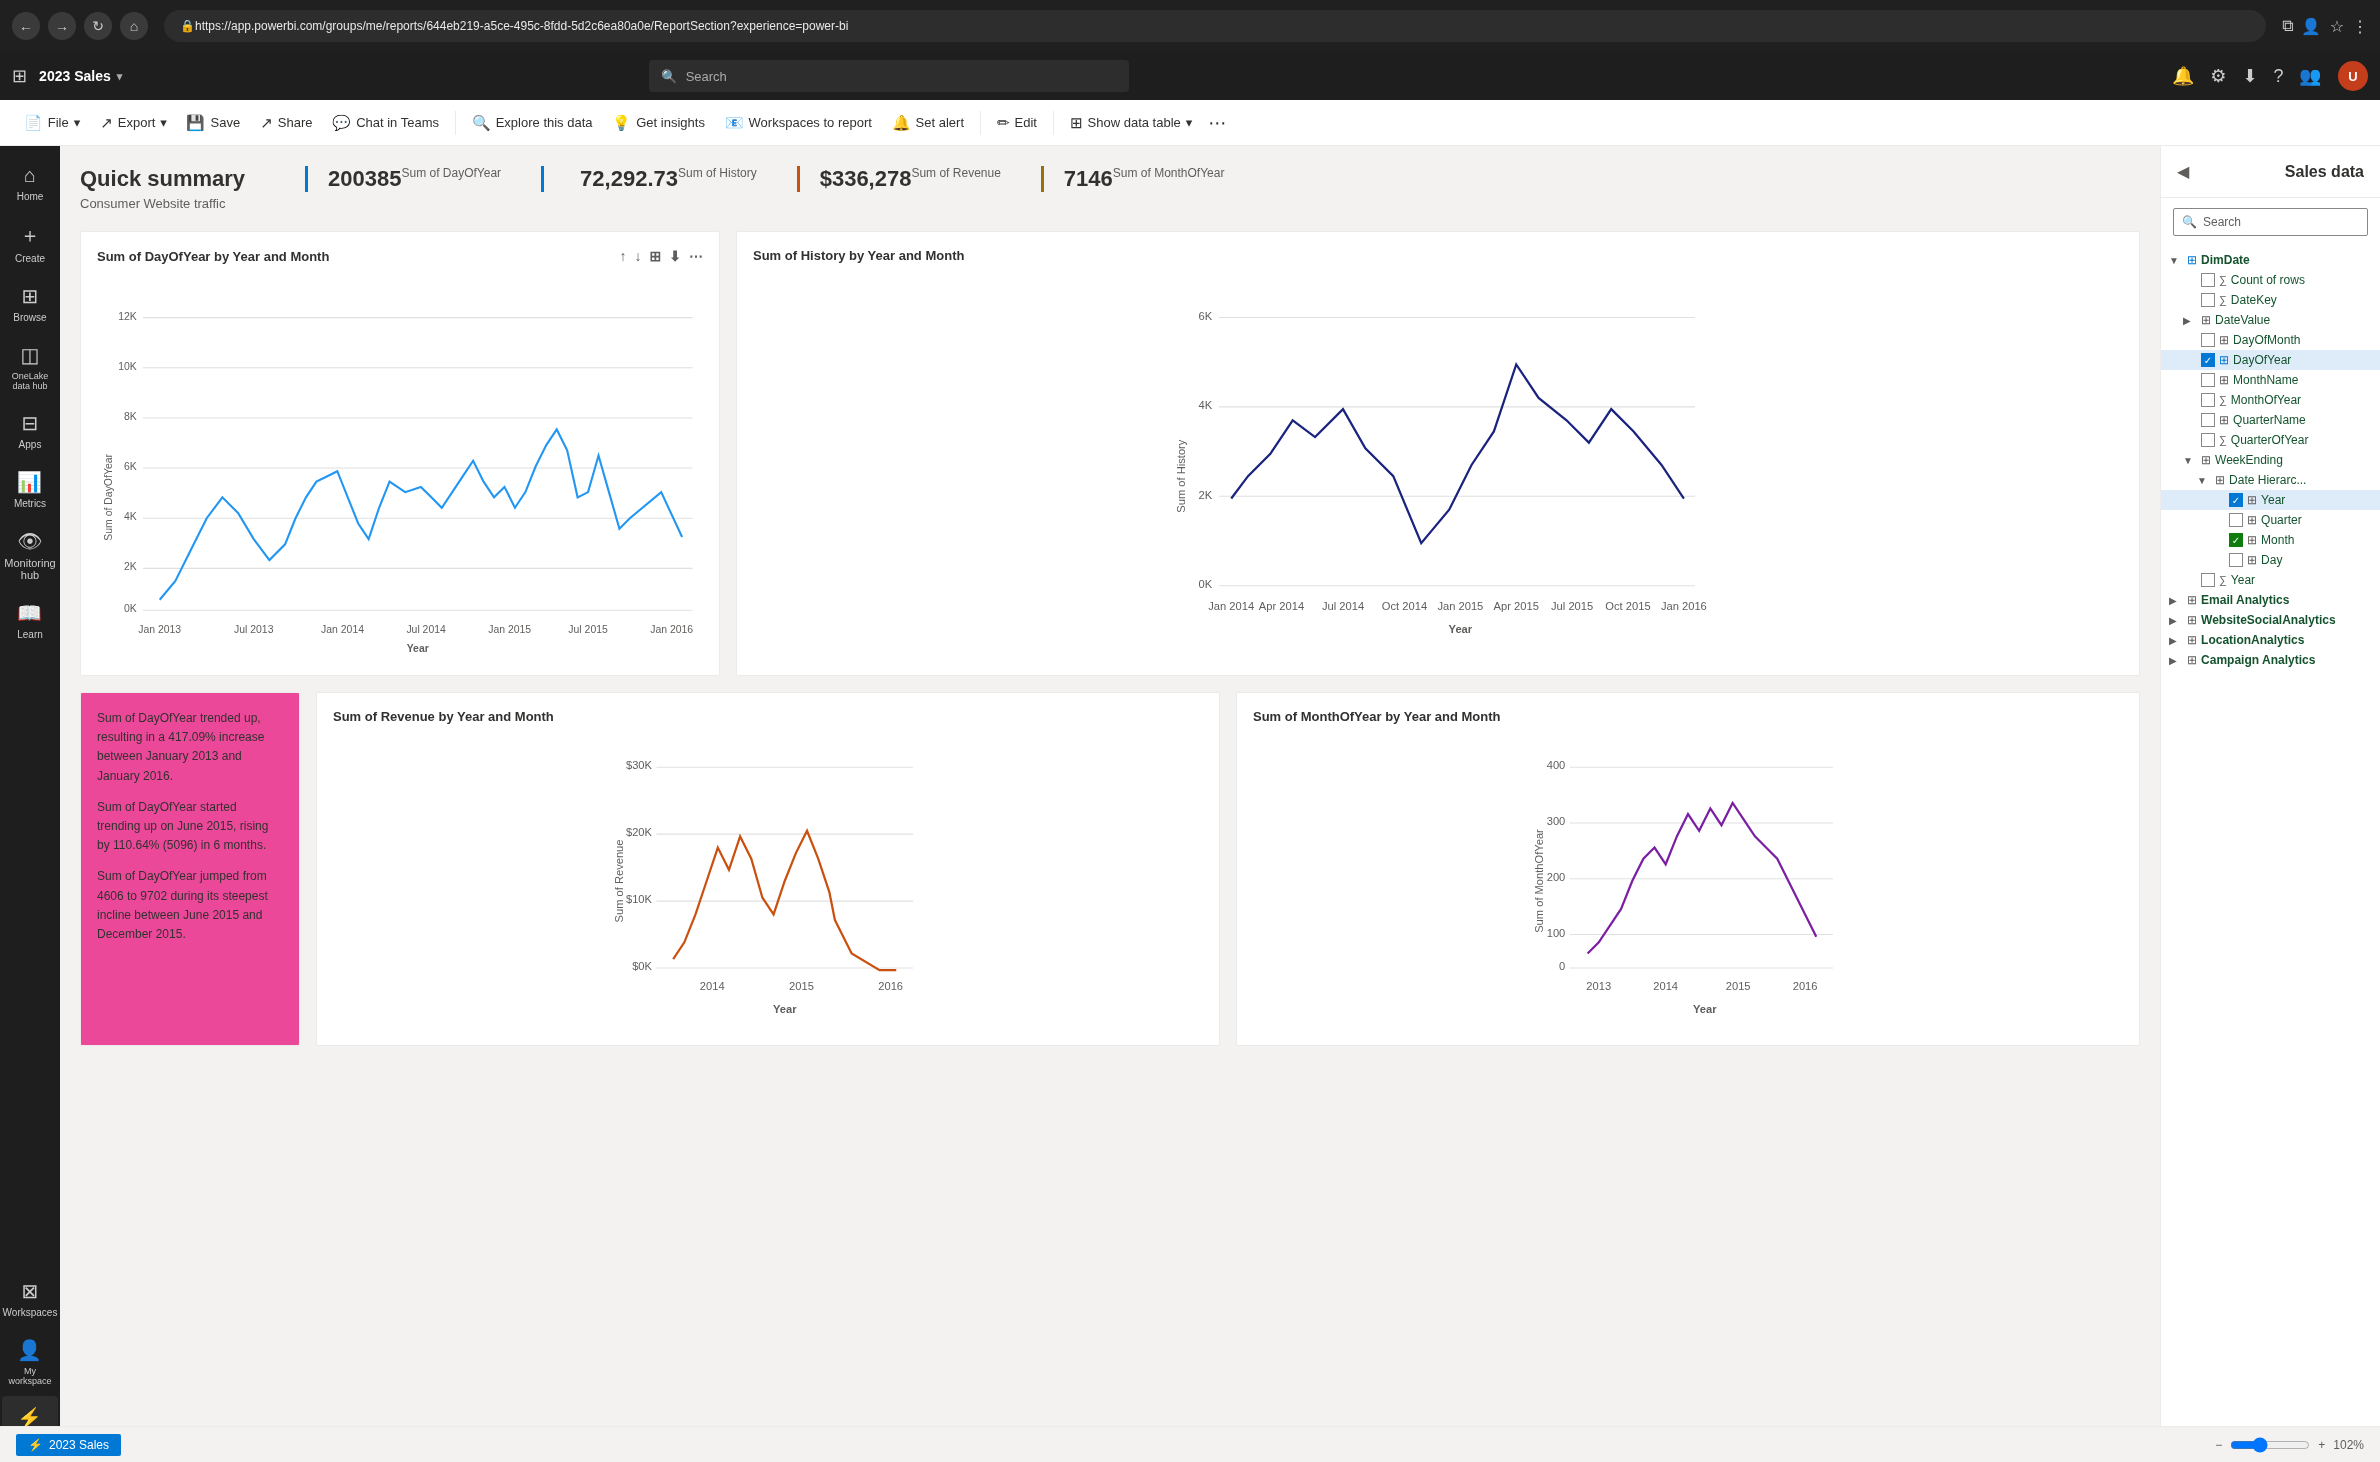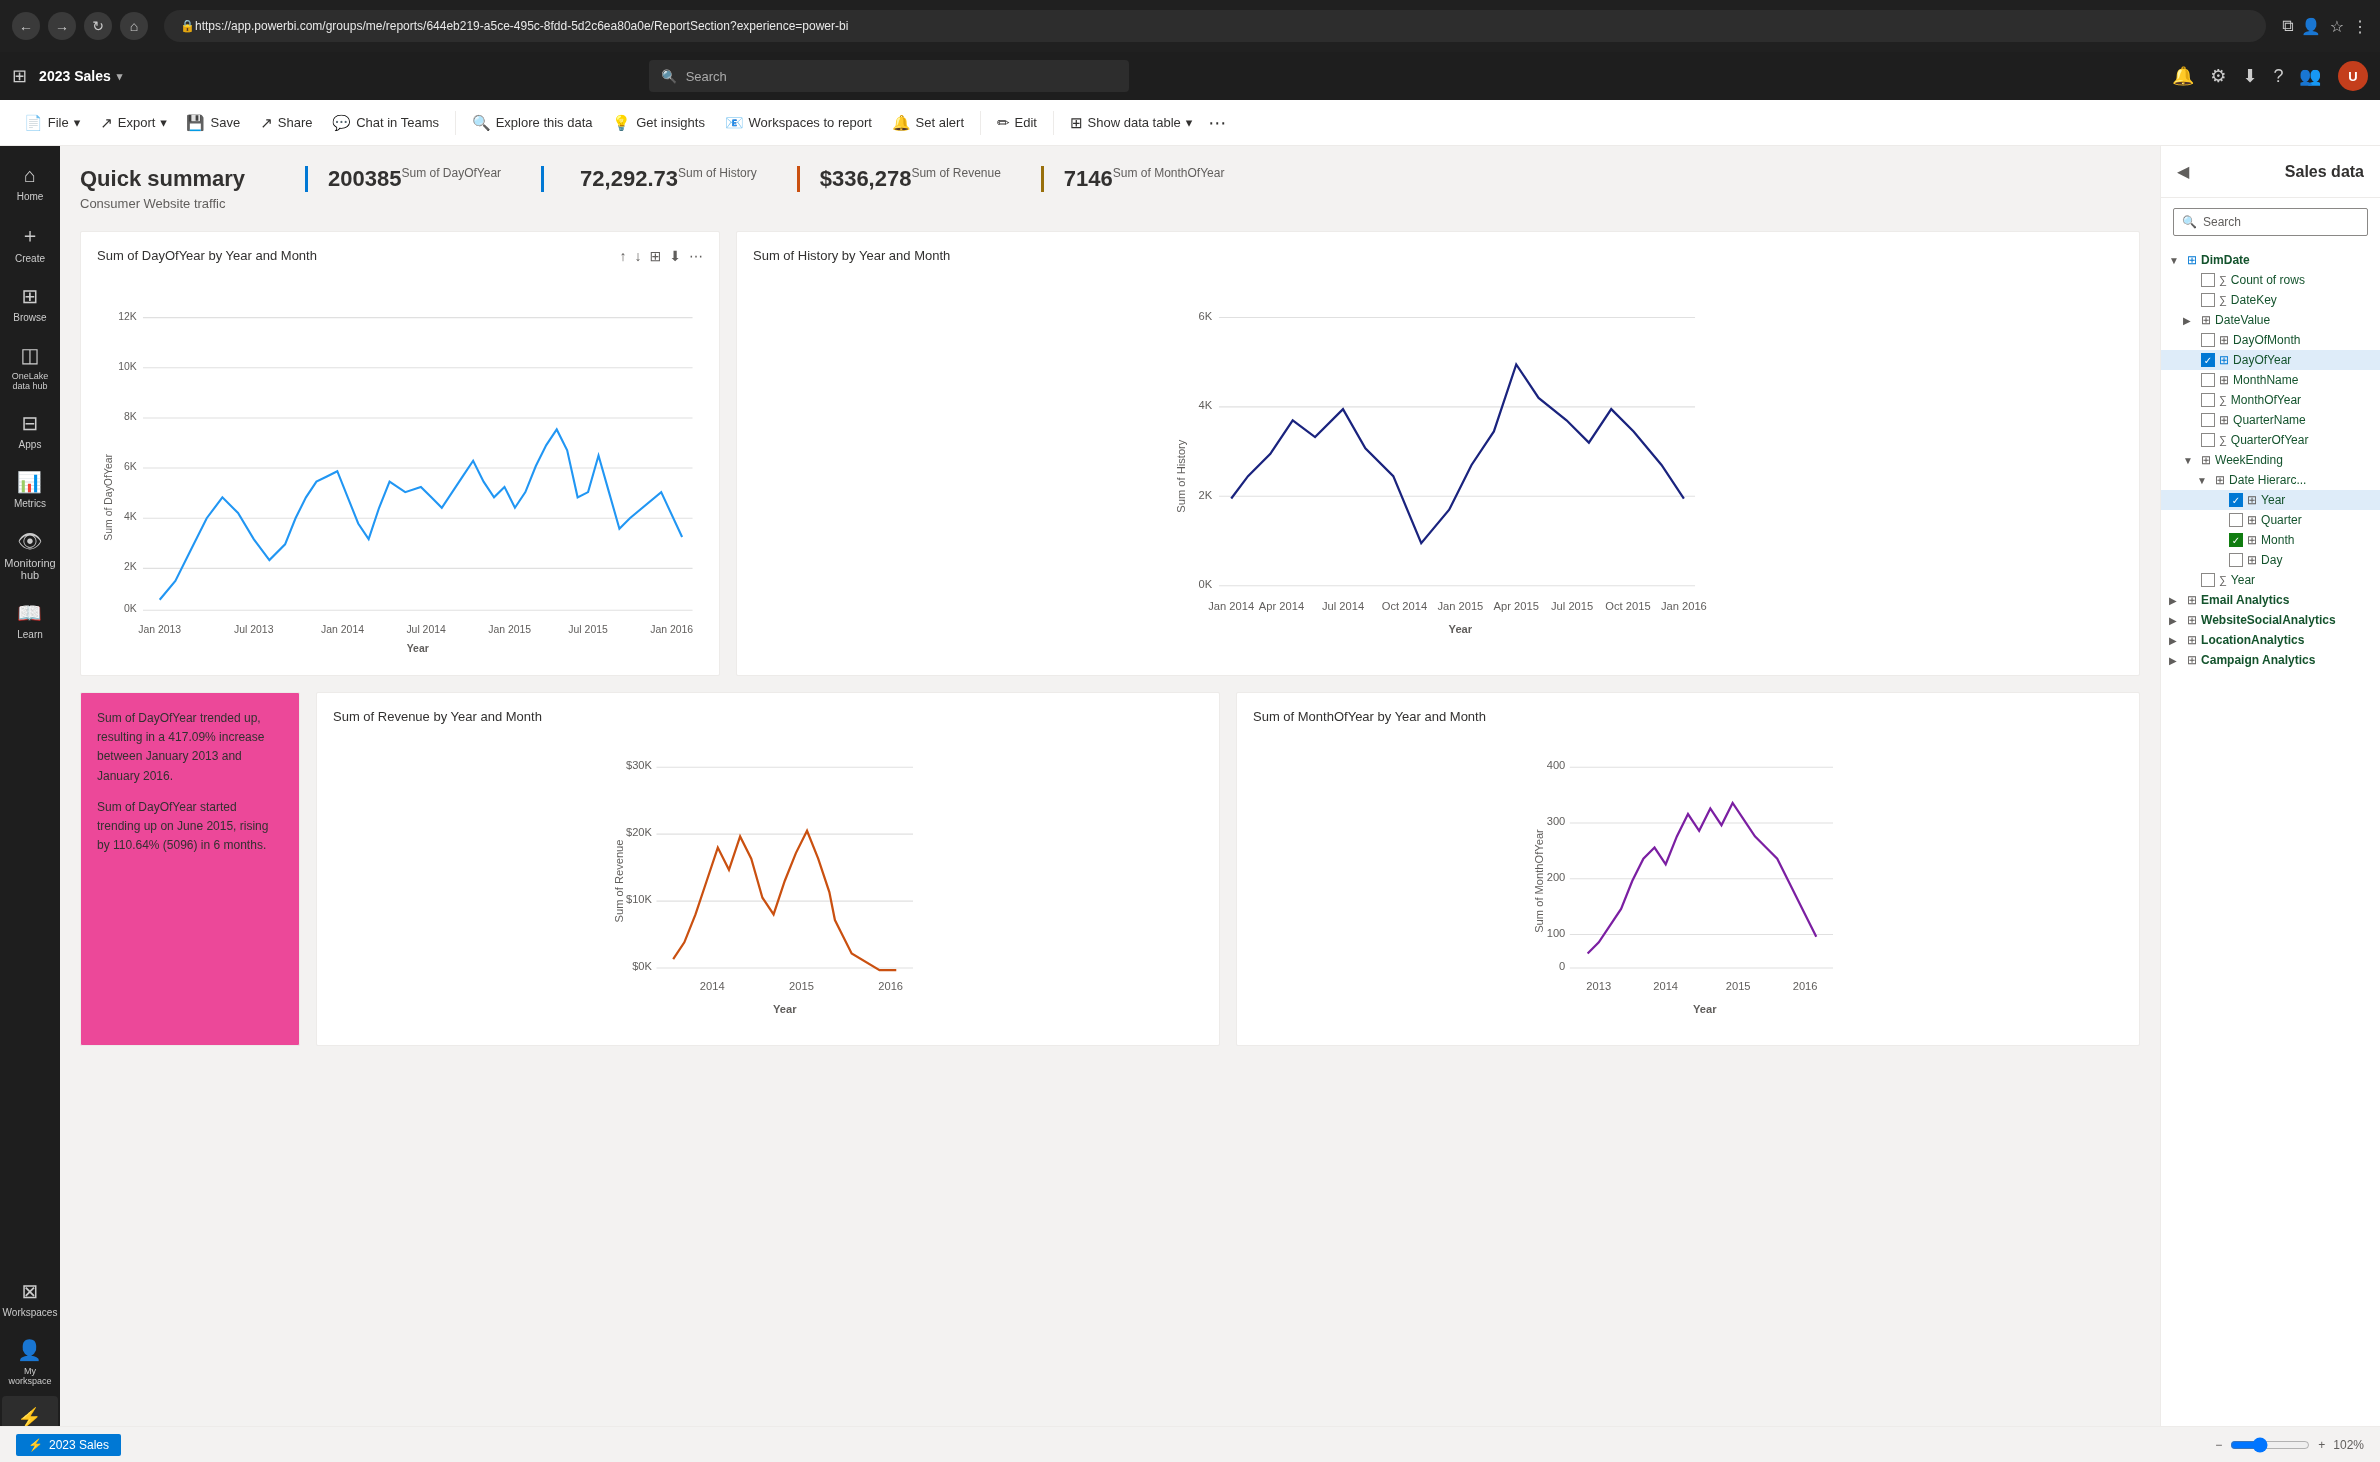--- a/index.html
+++ b/index.html
@@ -167,26 +167,26 @@
     .chart-card {
       background: #fff;
       border: 1px solid #edebe9;
       border-radius: 2px;
       padding: 16px;
       flex: 1;
     }
     .chart-card-wide { flex: 0 0 640px; }
     .chart-title {
       font-size: 13px;
-      font-weight: 400;
+      font-weight: 700;
       color: #323130;
       margin-bottom: 12px;
       display: flex;
       justify-content: space-between;
-      align-items: flex-start;
+      align-items: flex-end;
     }
     .chart-toolbar { display: flex; gap: 8px; color: #605e5c; font-size: 14px; }
 
     .insights-card {
       background: #ec4899;
       border: 1px solid #edebe9;
       border-radius: 2px;
       padding: 16px;
       flex: 0 0 220px;
       font-size: 12px;
@@ -535,20 +535,21 @@
           "></polyline>
         </svg>
       </div>
     </div>
 
     <div class="charts-row">
 
       <div class="insights-card">
         <div class="insights-text">Sum of DayOfYear trended up, resulting in a 417.09% increase between January 2013 and January 2016.</div>
         <div class="insights-text">Sum of DayOfYear started trending up on June 2015, rising by 110.64% (5096) in 6 months.</div>
+        <div class="insights-text">Sum of DayOfYear jumped from 4606 to 9702 during its steepest incline between June 2015 and December 2015.</div>
       </div>
 
       <div class="chart-card" style="flex:1">
         <div class="chart-title">
           <span>Sum of Revenue by Year and Month</span>
         </div>
         <svg class="chart-svg" height="290" viewBox="0 0 280 260">
 
           <text x="36" y="30" class="axis-label" text-anchor="end">$30K</text>
           <text x="36" y="90" class="axis-label" text-anchor="end">$20K</text>

